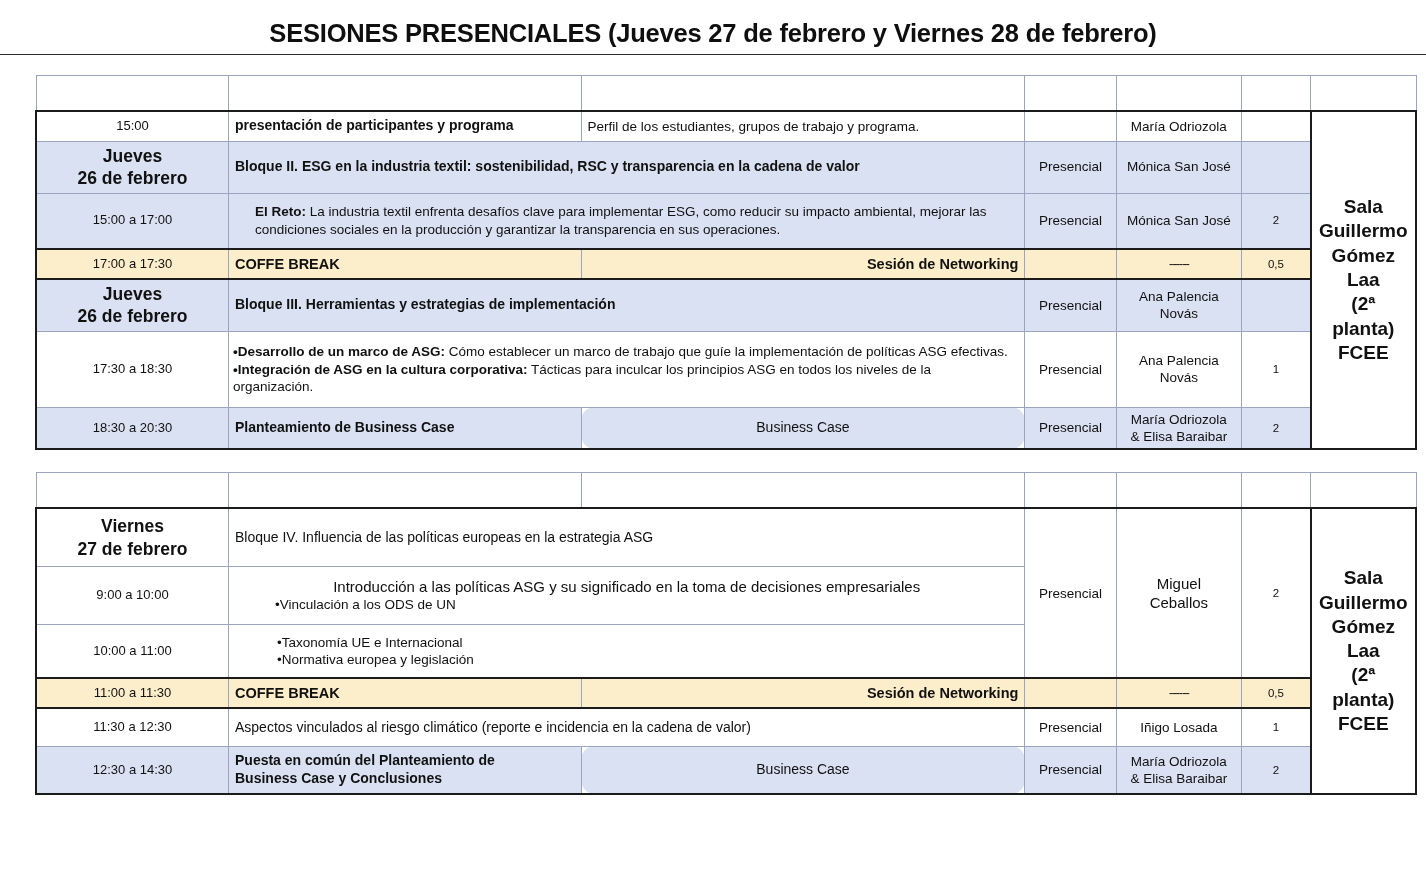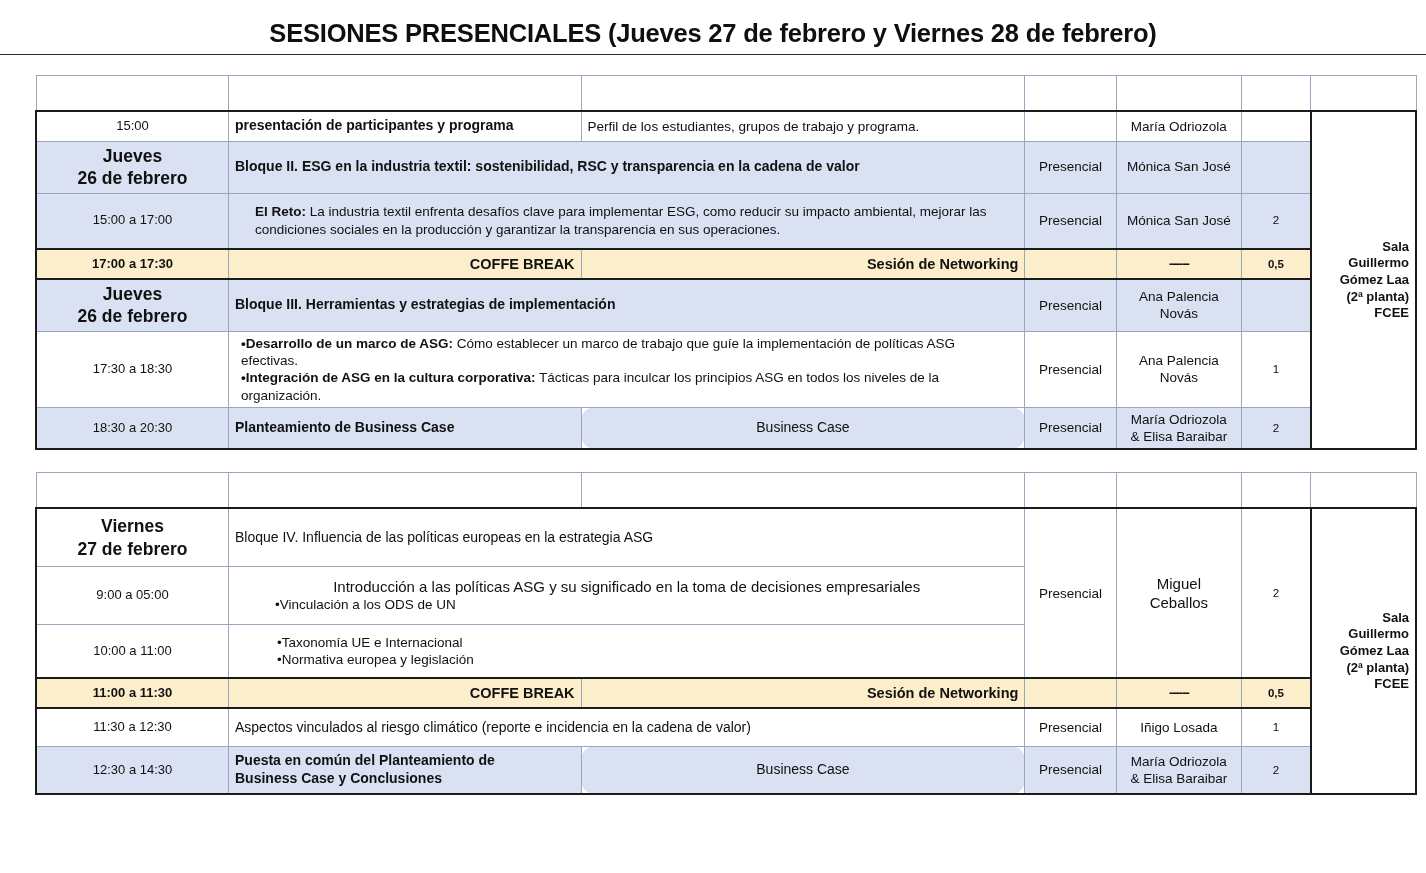--- a/index.html
+++ b/index.html
@@ -82,33 +82,33 @@
   }
   thead th.two-line {
     font-size: 12.5px;
     line-height: 1.12;
     padding: 3px 2px;
   }
 
   
   tr.fill-blue > td.f   { background: #d9e1f2; }
   tr.fill-white > td.f  { background: #ffffff; }
-  td.beige              { background: #fceecb !important; font-weight: bold; }
+  td.beige              { background: #fceecb !important; }
   tr.coffee td          { border-top: 2px solid #1b1b1b; border-bottom: 2px solid #1b1b1b; }
   .time    { font-size: 13px; text-align: center; }
   .daybig  { font-size: 17.5px; font-weight: bold; text-align: center; line-height: 1.22; }
   .sesion-txt  { font-size: 14px; font-weight: bold; text-align: left; padding-left: 8px; }
   .sesion-plain{ font-size: 14px; text-align: left; padding-left: 8px; }
   .det-txt { font-size: 13.5px; text-align: left; }
   .det-ctr { font-size: 14px; text-align: center; border-radius: 14px; }
   .tipo    { font-size: 13.5px; text-align: center; }
   .doc     { font-size: 13.5px; text-align: center; line-height: 1.2; }
   .horas   { font-size: 11.5px; text-align: center; }
-  .lugar   { font-size: 13px; font-weight: bold; text-align: right; line-height: 1.5; vertical-align: middle; margin-left: 36px; }
-  .coffee-lbl { font-size: 14.5px; font-weight: bold; text-align: right; }
+  .lugar   { font-size: 19px; font-weight: bold; text-align: center; line-height: 1.5; vertical-align: middle; margin-left: 36px; }
+  .coffee-lbl { font-size: 14.5px; font-weight: bold; text-align: left; }
   .net-lbl    { font-size: 14.5px; font-weight: bold; text-align: right; }
   .dash       { font-size: 13px; text-align: center; letter-spacing: -1px; }
 
   .bullet-block { font-size: 13.5px; text-align: left; }
   .bullet-block .bl { display: block; }
   .bullet-block .bl b { font-weight: bold; }
 
   .center-block { font-size: 14px; text-align: center; }
   .intro-head { font-size: 15px; font-weight: normal; text-align: center; display:block; }
   .intro-sub  { font-size: 13.5px; text-align: left; display: block; padding-left: 40px; }
@@ -212,21 +212,21 @@
         <td class="f tipo">Presencial</td>
         <td class="f doc">
           <span>Ana Palencia</span><br>
           <span>Novás</span>
         </td>
         <td class="f horas edge-r"></td>
       </tr>
 
       <tr class="fill-white" style="height:76px">
         <td class="f time edge-l">17:30 a 18:30</td>
-        <td class="f bullet-block" colspan="2" style="padding-left:12px;padding-right:16px">
+        <td class="f bullet-block" colspan="2" style="padding-left:4px;padding-right:16px">
           <span class="bl"><b>•Desarrollo de un marco de ASG:</b><span> Cómo establecer un marco de trabajo que guíe la implementación de políticas ASG efectivas.</span></span>
           <span class="bl"><b>•Integración de ASG en la cultura corporativa:</b><span> Tácticas para inculcar los principios ASG en todos los niveles de la organización.</span></span>
         </td>
         <td class="f tipo">Presencial</td>
         <td class="f doc">
           <span>Ana Palencia</span><br>
           <span>Novás</span>
         </td>
         <td class="f horas edge-r">1</td>
       </tr>
@@ -290,21 +290,21 @@
         <td class="lugar" rowspan="6">
           <span>Sala</span><br>
           <span>Guillermo</span><br>
           <span>Gómez Laa</span><br>
           <span>(2ª planta)</span><br>
           <span>FCEE</span>
         </td>
       </tr>
 
       <tr class="fill-white" style="height:58px">
-        <td class="f time edge-l">9:00 a 05:00</td>
+        <td class="f time edge-l">9:00 a 10:00</td>
         <td class="f center-block" colspan="2">
           <span class="intro-head">Introducción a las políticas ASG y su significado en la toma de decisiones empresariales</span>
           <span class="intro-sub">•Vinculación a los ODS de UN</span>
         </td>
       </tr>
 
       <tr class="fill-white" style="height:54px">
         <td class="f time edge-l">10:00 a 11:00</td>
         <td class="f" colspan="2">
           <span class="tax-line">•Taxonomía UE e Internacional</span>

